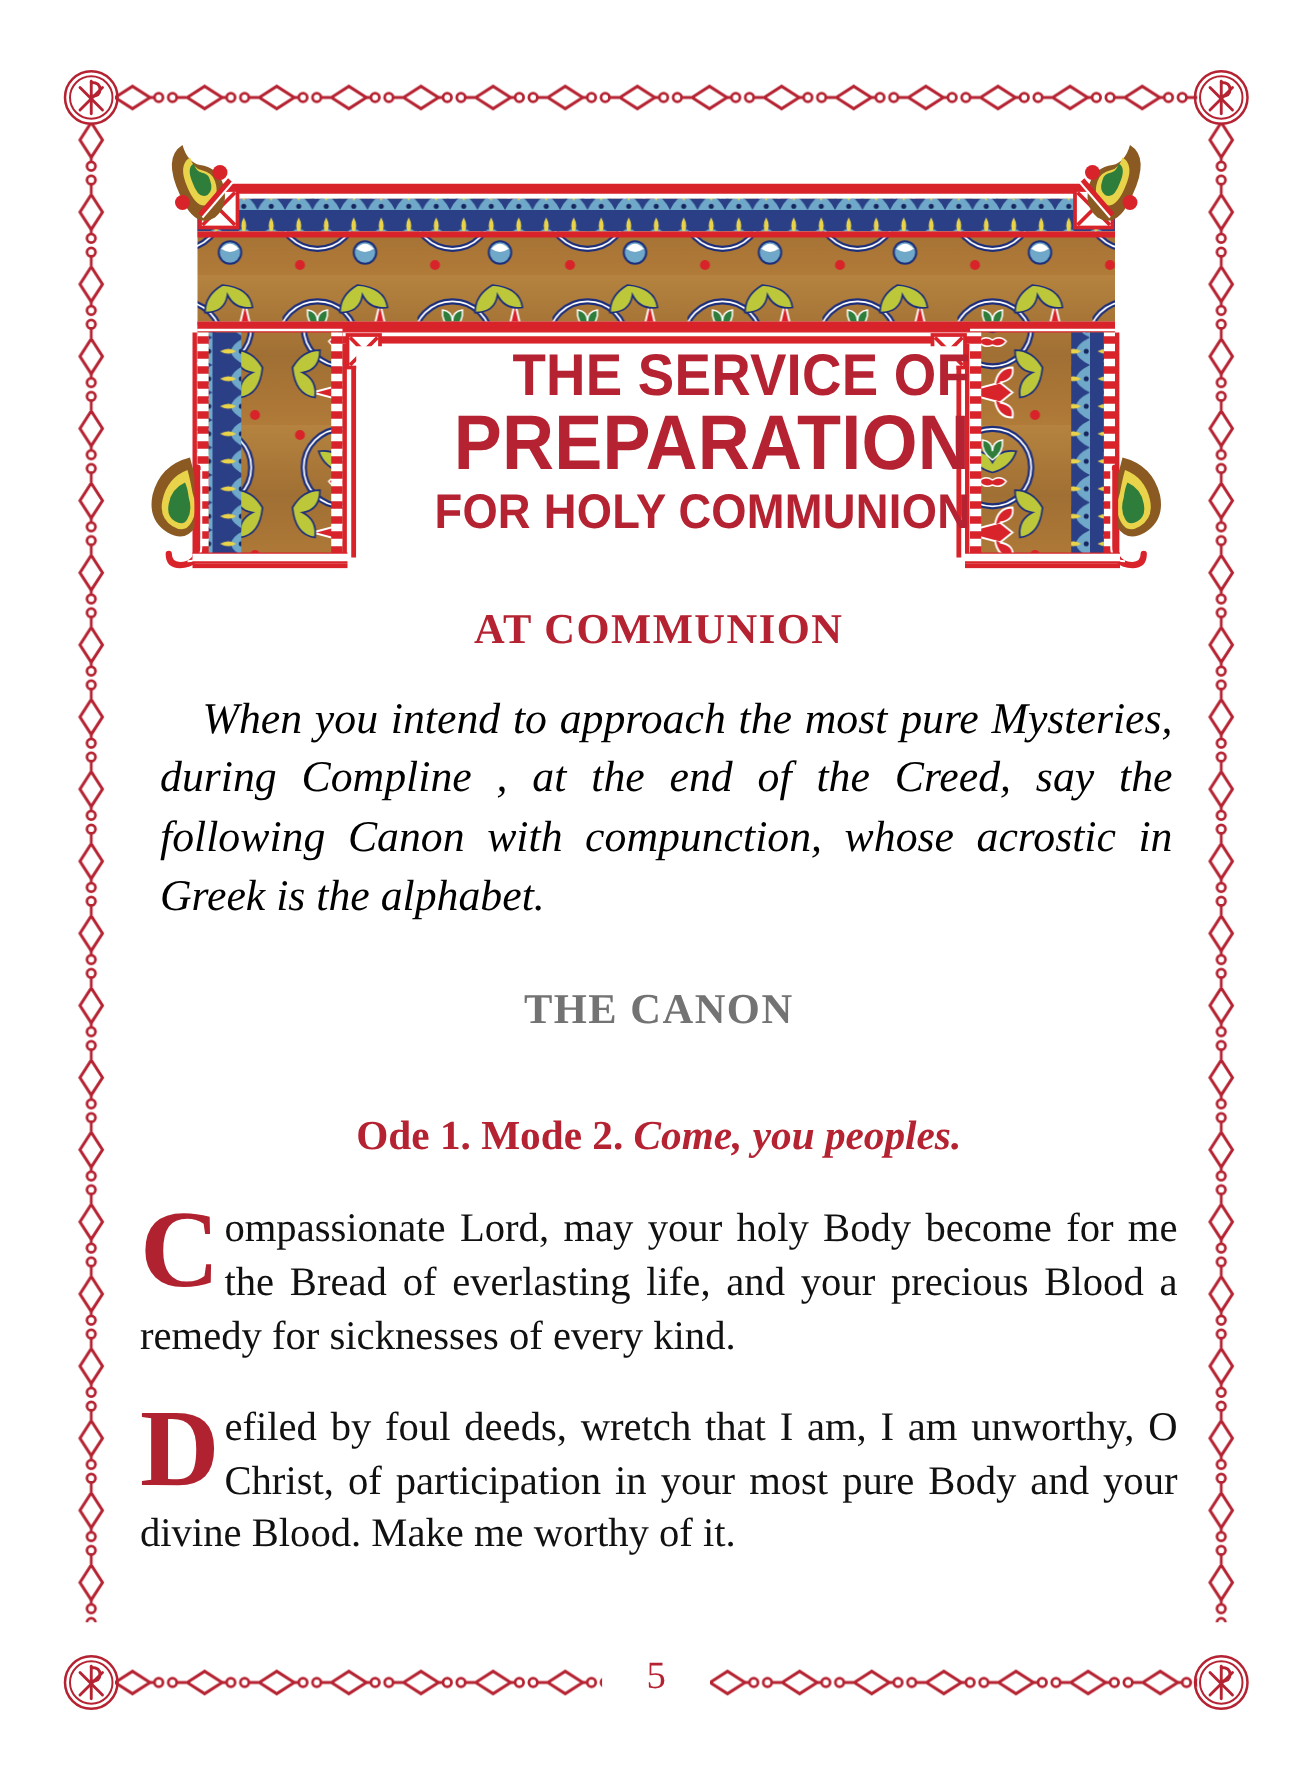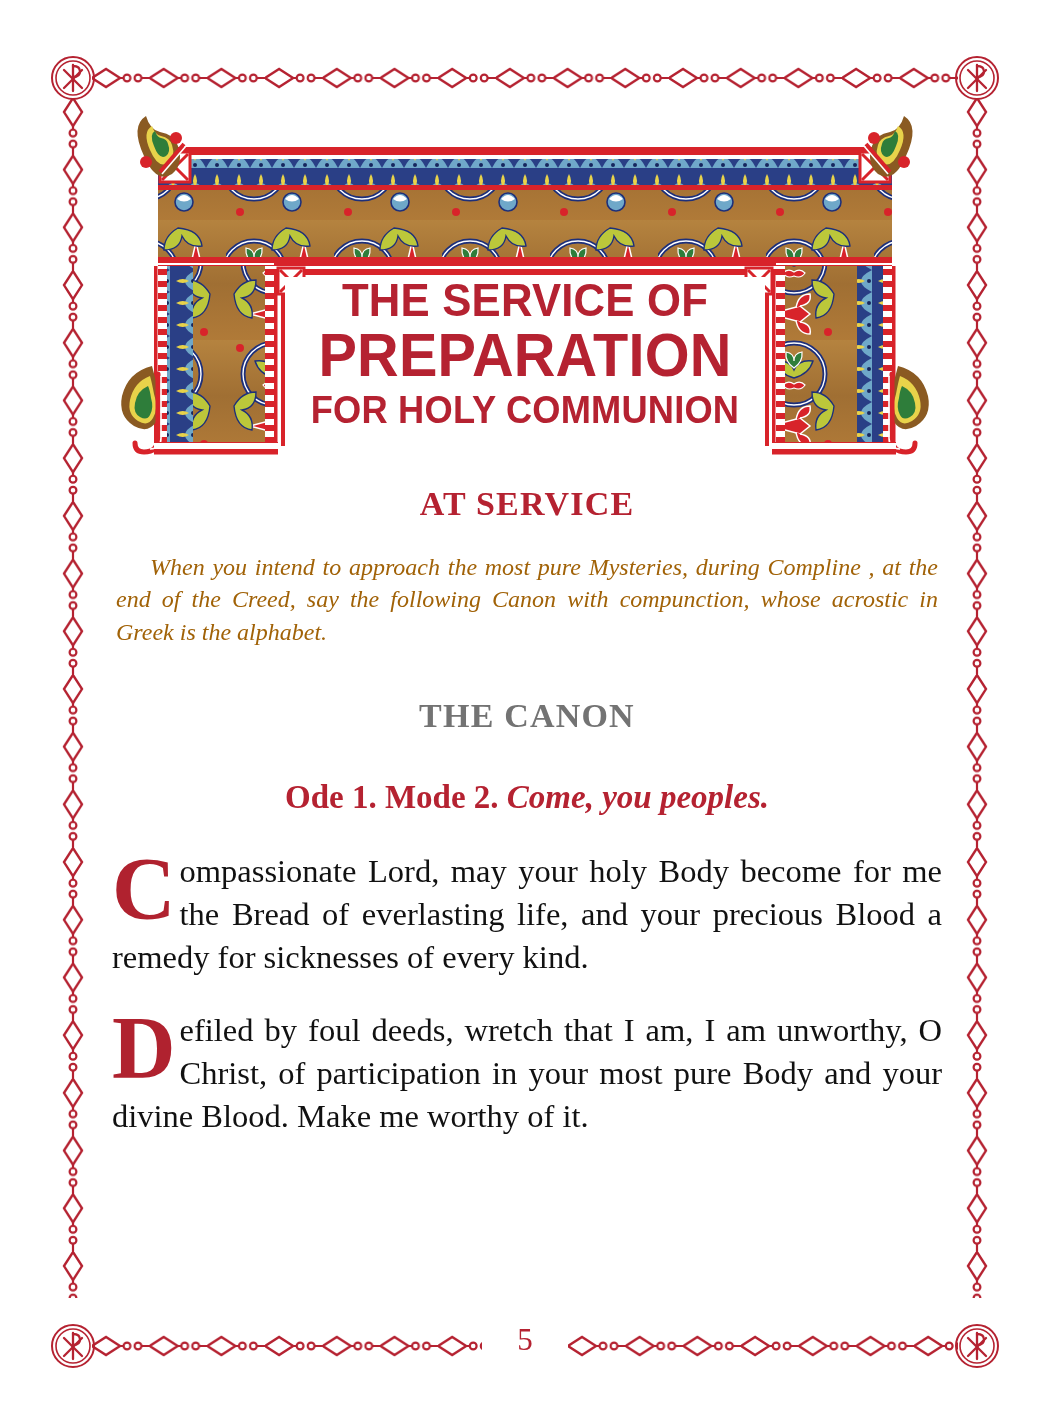--- a/index.html
+++ b/index.html
@@ -42,21 +42,21 @@
     width: 814px;
     height: 350px;
   }
 
   
   #title-block {
     position: absolute;
     left: 255px;
     top: 276px;
     width: 540px;
-    text-align: center;
+    text-align: right;
     line-height: 1;
   }
   .t-line {
     color: #b52231;
     font-family: "Liberation Sans", sans-serif;
     font-weight: bold;
     letter-spacing: 0.2px;
     display: block;
     transform: scaleX(0.93);
     transform-origin: center;
@@ -73,40 +73,40 @@
     width: 830px;
   }
   .rubric-head {
     color: #b52231;
     font-size: 34px;
     text-align: center;
     letter-spacing: 1.2px;
     margin: 0;
   }
   .rubric-note {
-    color: #a16207;
+    color: #000000;
     font-style: italic;
-    font-size: 24px;
+    font-size: 35px;
     line-height: 1.35;
     text-align: justify;
     text-indent: 34px;
-    margin: 28px 4px 0 4px;
+    margin: 28px 4px 0 16px;
   }
   .canon-head {
     color: #737373;
     font-size: 34px;
     text-align: center;
     letter-spacing: 1.2px;
     margin: 49px 0 0 0;
   }
   .ode-head {
     color: #b52231;
     font-size: 33px;
     text-align: center;
-    margin: 44px 0 0 0;
+    margin: 64px 0 0 0;
   }
   .ode-head .ode-title { font-style: italic; }
 
   .troparion {
     font-size: 32.5px;
     line-height: 1.32;
     text-align: justify;
     color: #111111;
     margin: 34px 0 0 0;
   }
@@ -421,21 +421,21 @@
   </div>
 
   <div id="title-block">
     <span class="t-line" id="t1">THE SERVICE OF</span>
     <span class="t-line" id="t2">PREPARATION</span>
     <span class="t-line" id="t3">FOR HOLY COMMUNION</span>
   </div>
 
   <div id="content">
 
-    <h2 class="rubric-head">AT SERVICE</h2>
+    <h2 class="rubric-head">AT COMMUNION</h2>
 
     <p class="rubric-note">When you intend to approach the most pure Mysteries, during Compline , at the end of the Creed, say the following Canon with compunction, whose acrostic in Greek is the alphabet.</p>
 
     <h2 class="canon-head">THE CANON</h2>
 
     <h3 class="ode-head">
       <span>Ode 1. Mode 2.</span>
       <span class="ode-title">Come, you peoples.</span>
     </h3>
 

